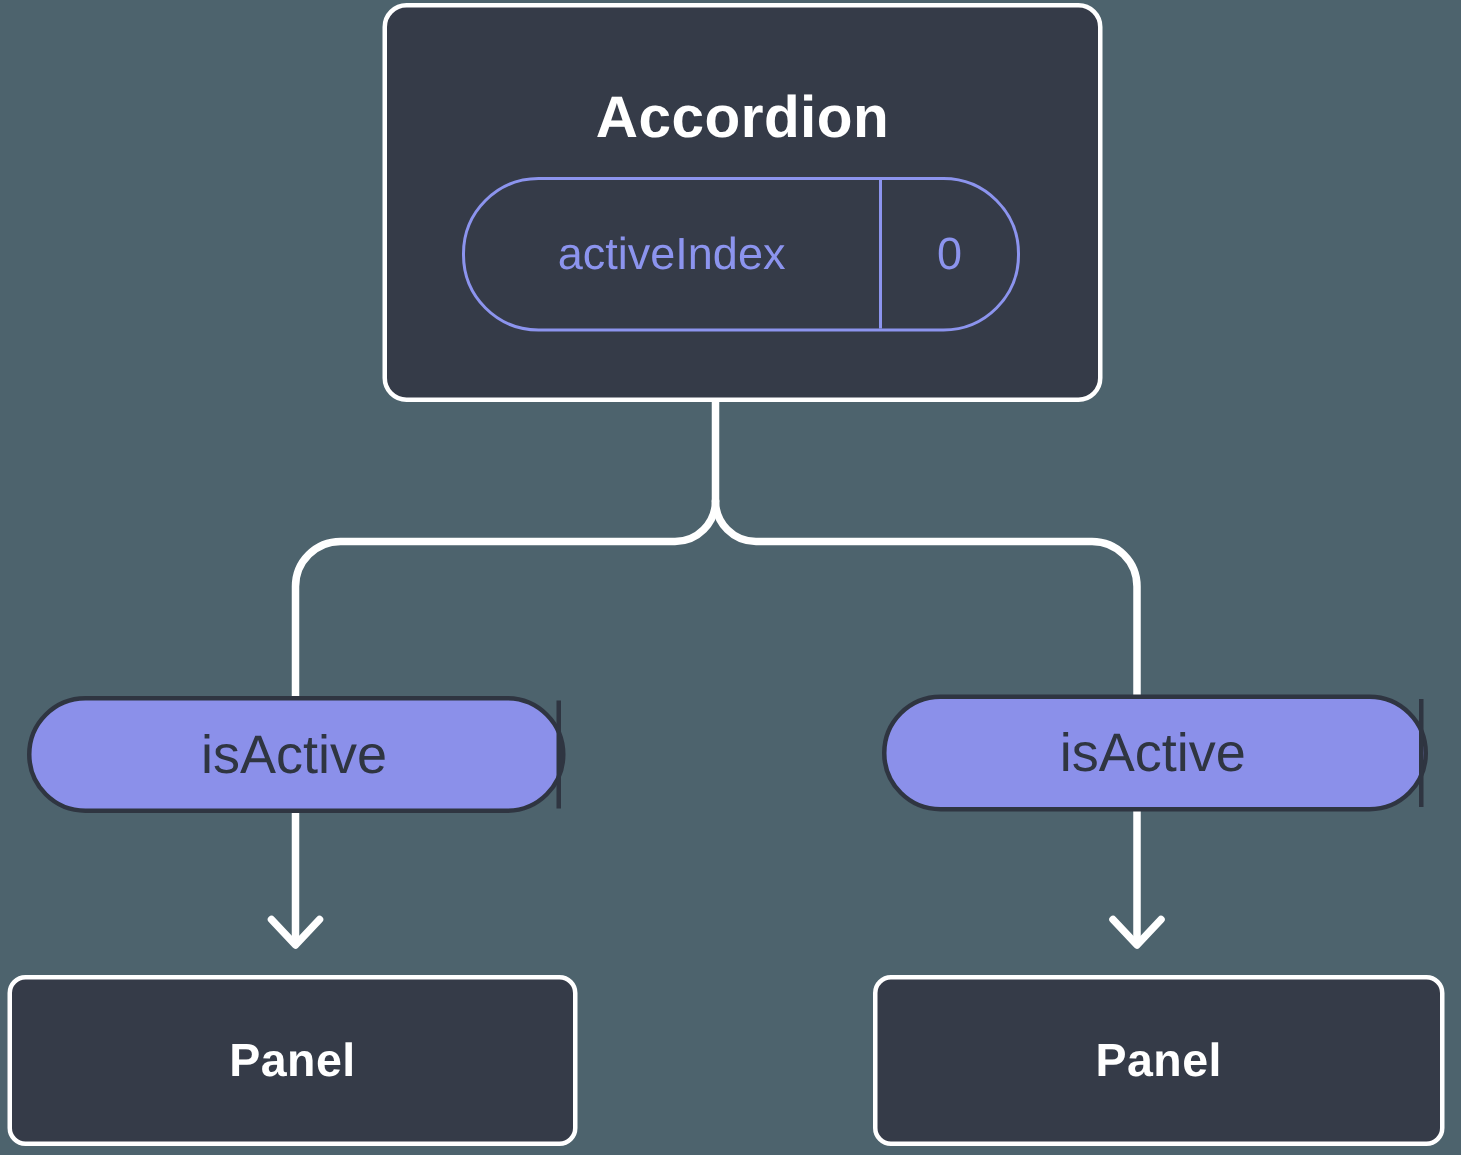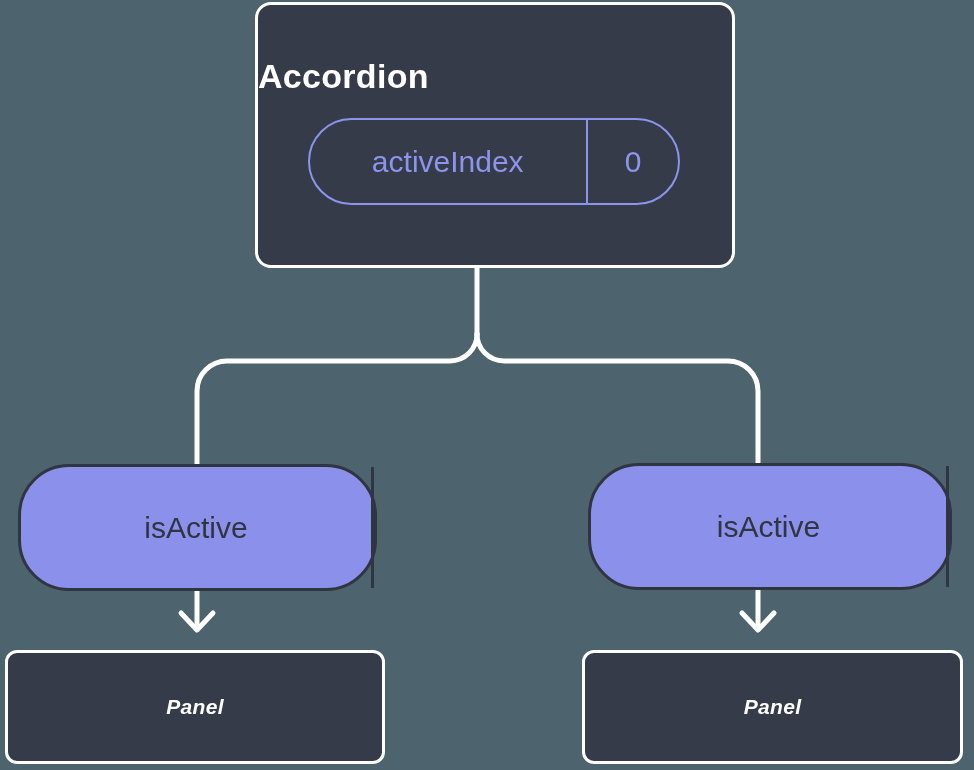--- a/index.html
+++ b/index.html
@@ -24,31 +24,31 @@
     z-index: 2;
   }
   .root-node {
     left: 255px; top: 2px;
     width: 480px; height: 266px;
     border-radius: 16px;
   }
   .root-title {
     position: absolute;
     top: 52px; left: 0; width: 100%;
-    text-align: left;
+    text-align: center;
     color: var(--line, #FFFFFF);
-    font-size: 34px;
+    font-size: 39px;
     font-weight: 600;
     letter-spacing: 0.3px;
   }
   
   .state-pill {
     position: absolute;
     left: 50px; top: 113px;
-    width: 372px; height: 87px;
+    width: 372px; height: 103px;
     border: 2.5px solid var(--accent, #8C94EE);
     border-radius: 51px;
     display: flex;
     align-items: stretch;
     color: var(--accent, #8C94EE);
     font-size: 30px;
   }
   .state-pill .cell {
     display: flex;
     align-items: center;
@@ -68,28 +68,28 @@
     fill: none;
     stroke: var(--line, #FFFFFF);
     stroke-width: 5;
     stroke-linecap: round;
     stroke-linejoin: round;
   }
 
   
   .prop-pill {
     position: absolute;
-    height: 127px;
+    height: 78px;
     background: var(--accent-fill, #8B90EA);
     border: 3px solid var(--ink, #2F3541);
     border-radius: 51px;
     display: flex;
     align-items: stretch;
     color: var(--ink, #2F3541);
-    font-size: 30px;
+    font-size: 36px;
     z-index: 2;
   }
   .prop-pill .cell {
     display: flex;
     align-items: center;
     justify-content: center;
   }
   .prop-pill .cell.key { flex: 1; }
   .prop-pill .divider { width: 3px; background: var(--ink, #2F3541); }
   .prop-pill-left  { left: 18px;  top: 464px; width: 359px; }
@@ -99,24 +99,23 @@
 
   
   .panel-node {
     top: 650px;
     height: 114px;
     border-radius: 12px;
     display: flex;
     align-items: center;
     justify-content: center;
     color: var(--line, #FFFFFF);
-    font-size: 21px;
+    font-size: 31px;
     font-weight: 600;
     letter-spacing: 0.3px;
-    font-style: italic;
   }
   .panel-node-left  { left: 5px;   width: 380px; }
   .panel-node-right { left: 582px; width: 381px; }
 </style>
 </head>
 <body>
 
 <div class="canvas">
 
   <svg class="connectors" width="974" height="770" viewBox="0 0 974 770">

